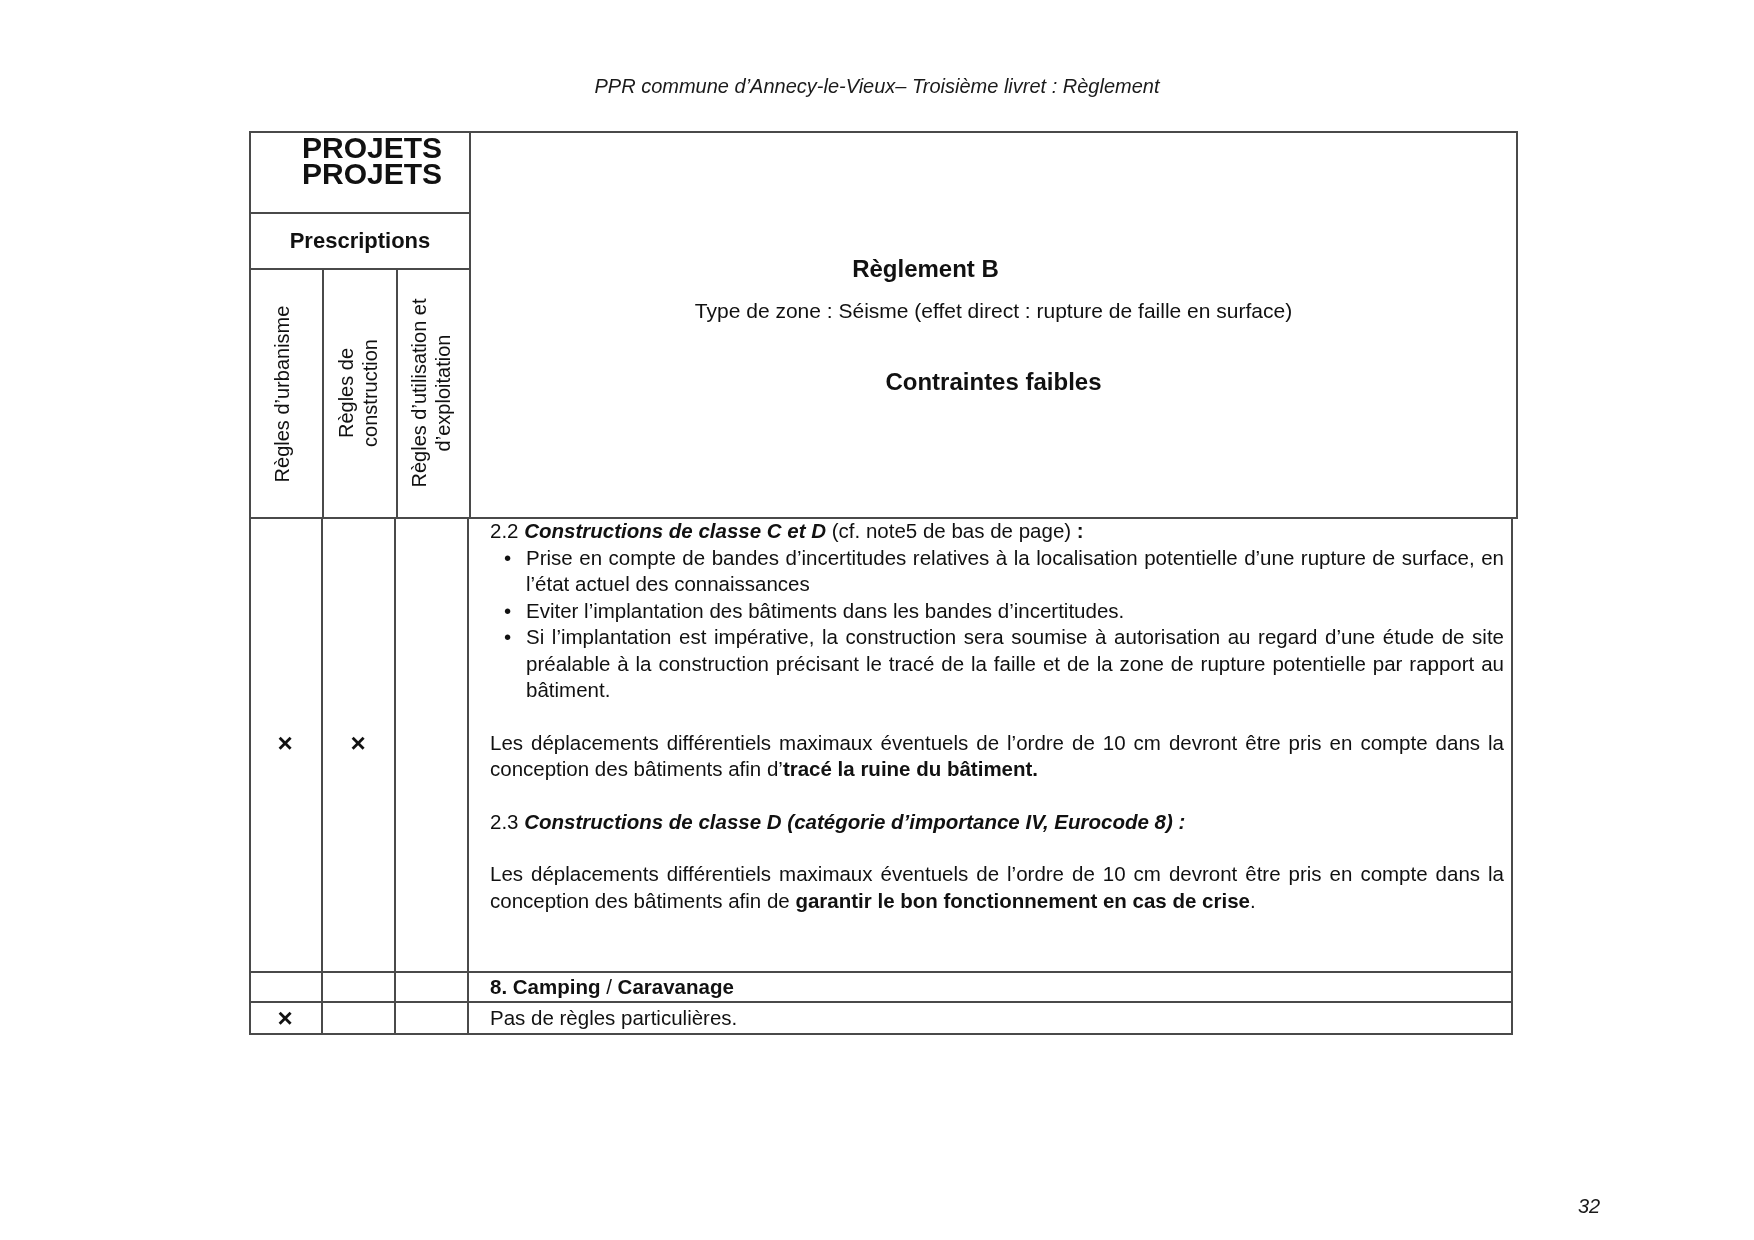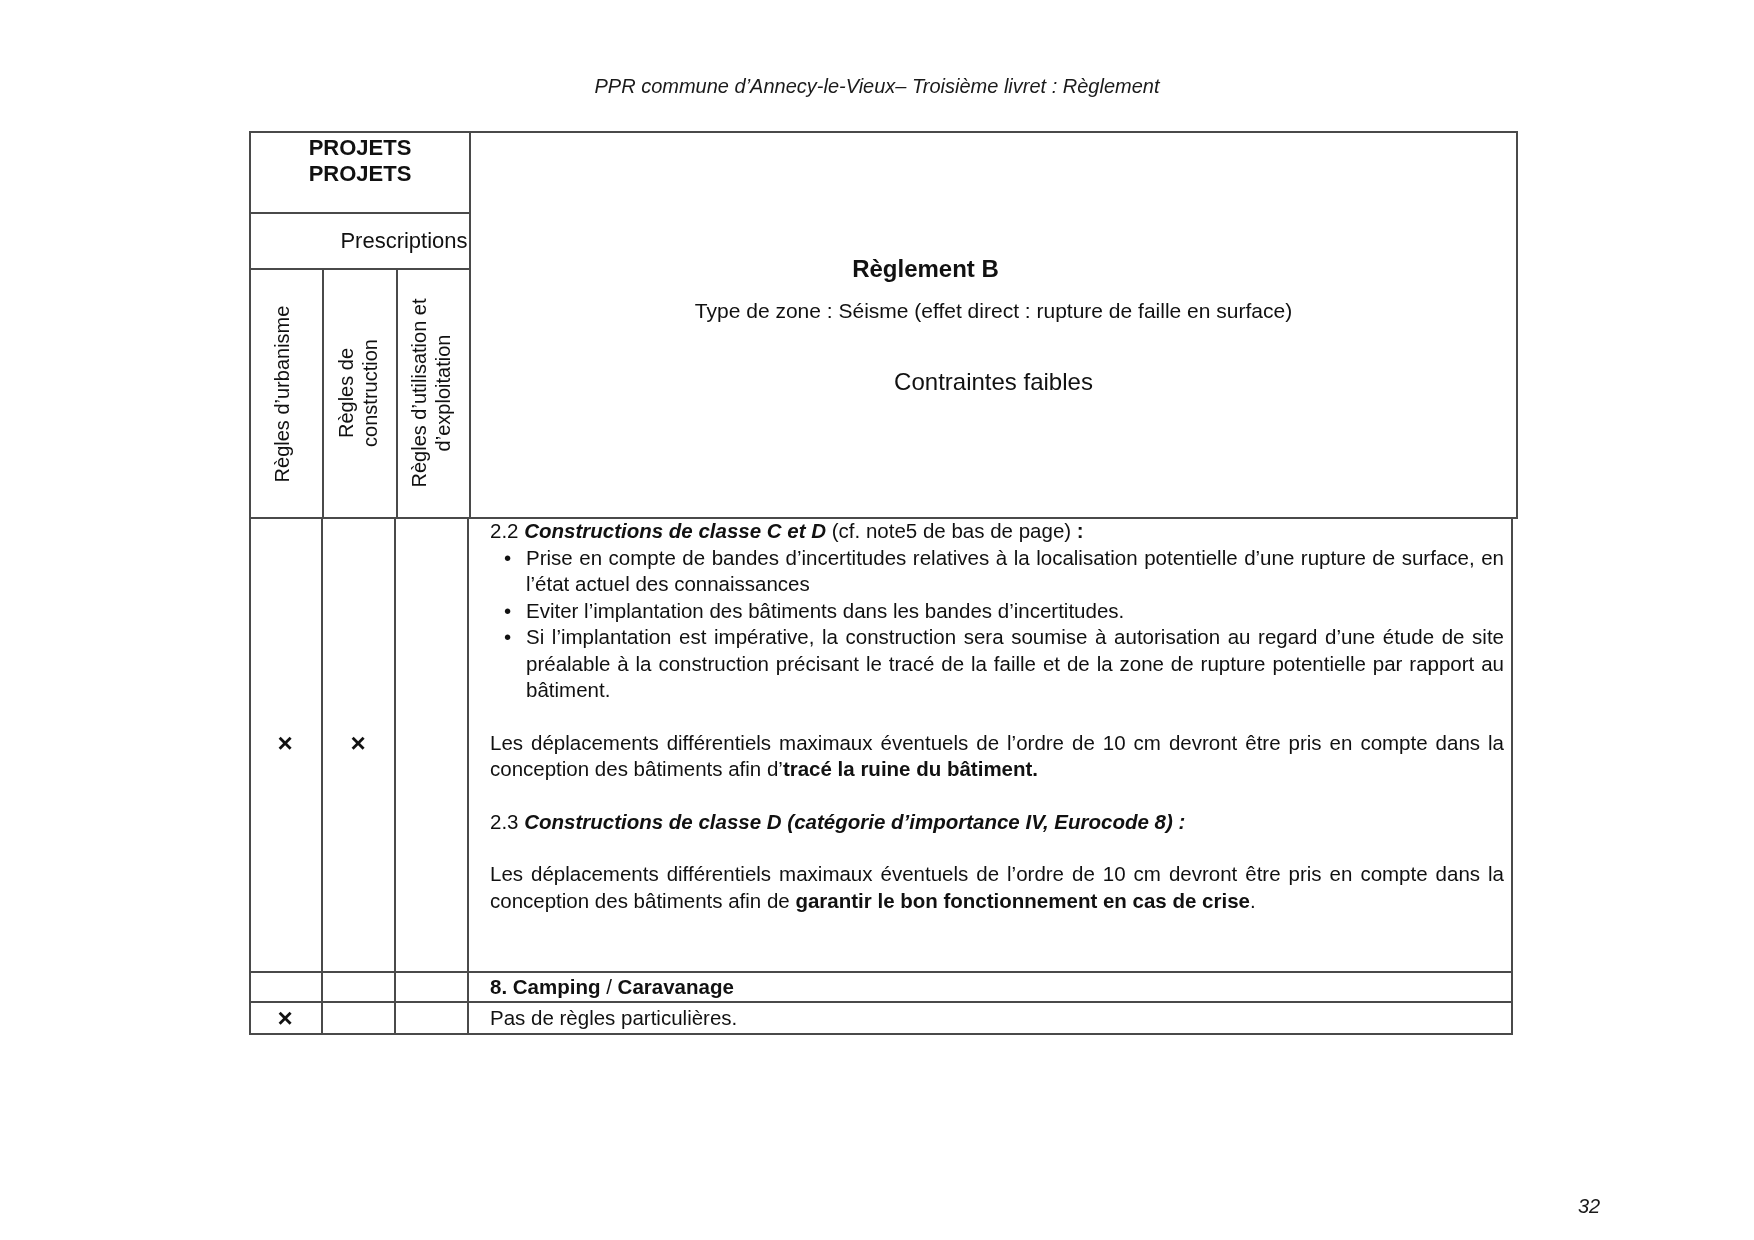--- a/index.html
+++ b/index.html
@@ -3,27 +3,27 @@
 <meta charset="utf-8">
 <style>
   html, body { margin: 0; padding: 0; background: #ffffff; }
   body { width: 1754px; height: 1240px; position: relative; overflow: hidden;
          font-family: "Liberation Sans", sans-serif; color: #111; }
   .abs { position: absolute; font-style: italic; }
   .running-header { left: 0; width: 1754px; top: 75px; text-align: center; font-size: 20px; color: #1a1a1a; }
   .page-number { left: 1578px; top: 1195px; width: 40px; text-align: left; font-size: 20px; color: #1a1a1a; }
   .line { position: absolute; background: #4a4a4a; }
   .hcell { position: absolute; display: flex; align-items: center; justify-content: center; text-align: center; }
-  .h-projets { font-weight: bold; font-size: 22px; line-height: 26px; }
-  .h-prescr { font-weight: normal; font-size: 22px; padding-left: 44px; }
+  .h-projets { font-weight: bold; font-size: 30px; line-height: 26px; padding-left: 12px; }
+  .h-prescr { font-weight: bold; font-size: 22px; }
   .rot { position: absolute; transform: rotate(-90deg); transform-origin: center center; text-align: center;
          font-size: 20px; line-height: 24px; white-space: nowrap; }
   .title-b { font-weight: bold; font-size: 24px; }
   .zone-type { font-size: 21px; }
-  .contraintes { font-weight: normal; font-size: 24px; }
+  .contraintes { font-weight: bold; font-size: 24px; }
   .body-text { position: absolute; left: 490px; width: 1014px; font-size: 20.5px; line-height: 26.5px; }
   .body-text p { margin: 0; }
   .just { text-align: justify; }
   .bullets { margin: 0; padding: 0; list-style: none; }
   .bullets li { position: relative; padding-left: 36px; text-align: justify; }
   .bullets li .dot { position: absolute; left: 14px; top: 0; }
   .gap { height: 26px; }
   .mark { position: absolute; font-size: 26px; font-weight: bold; width: 40px; text-align: center; }
 </style>
 </head>

